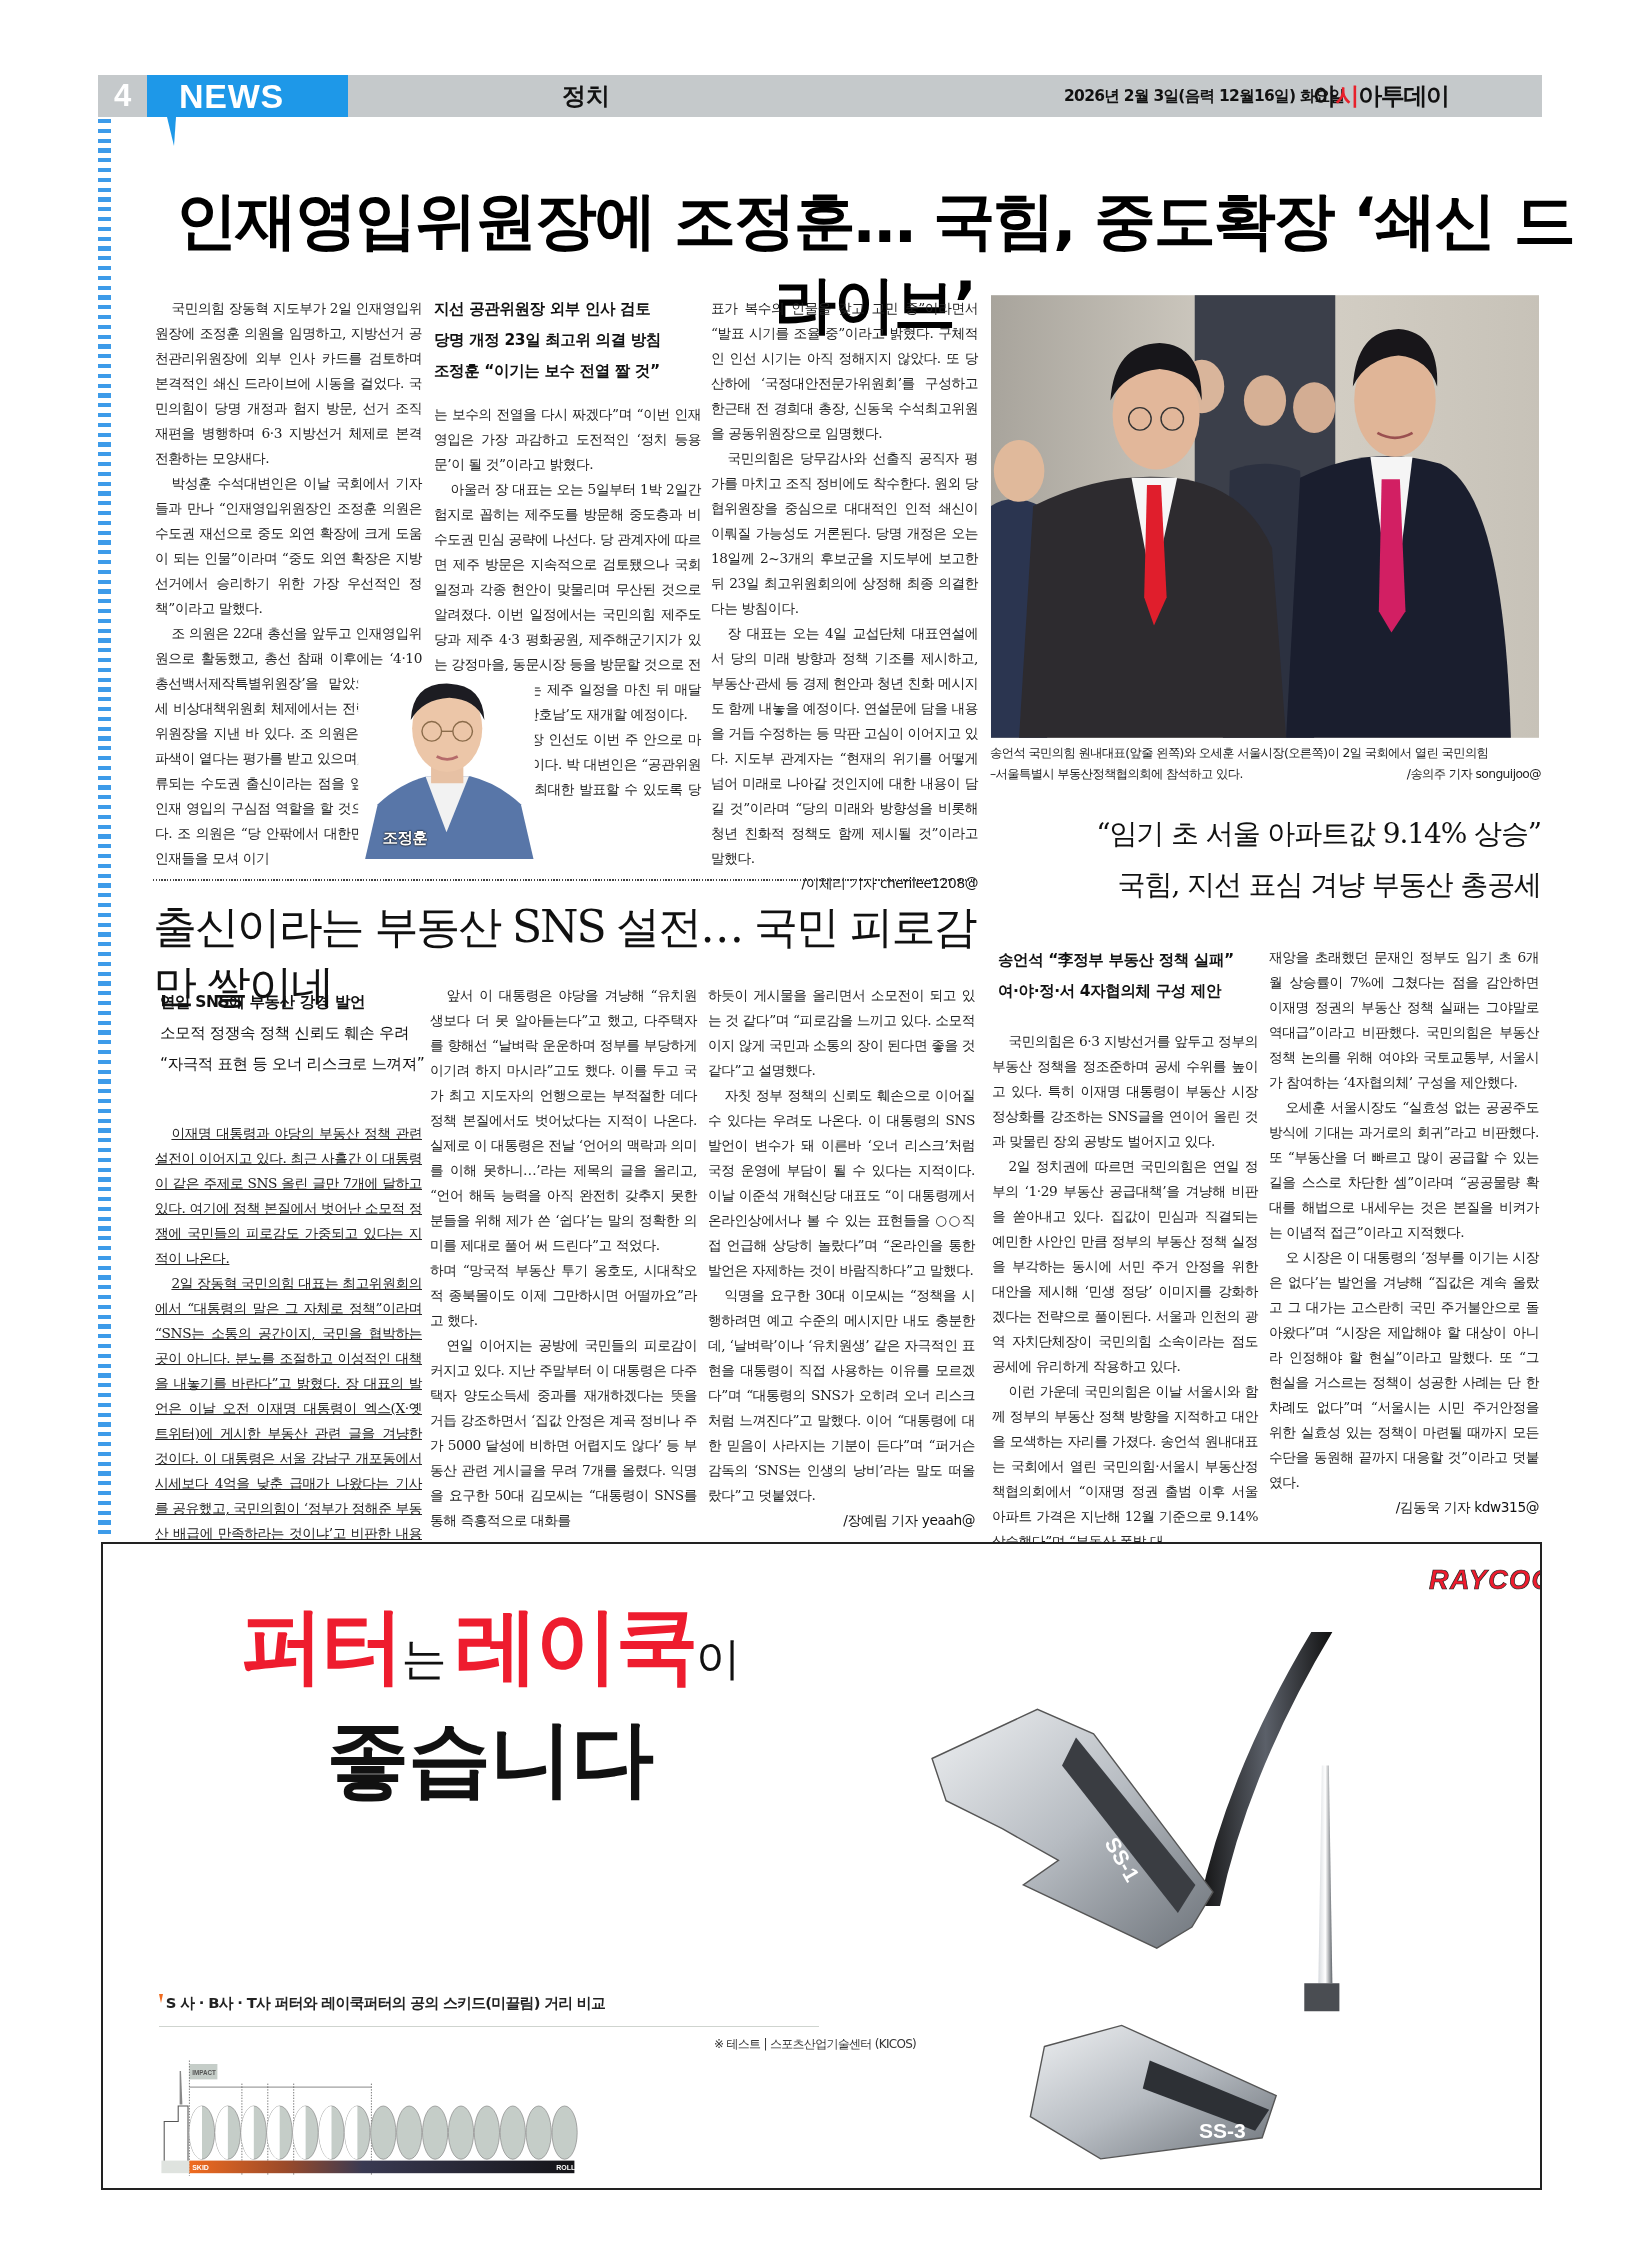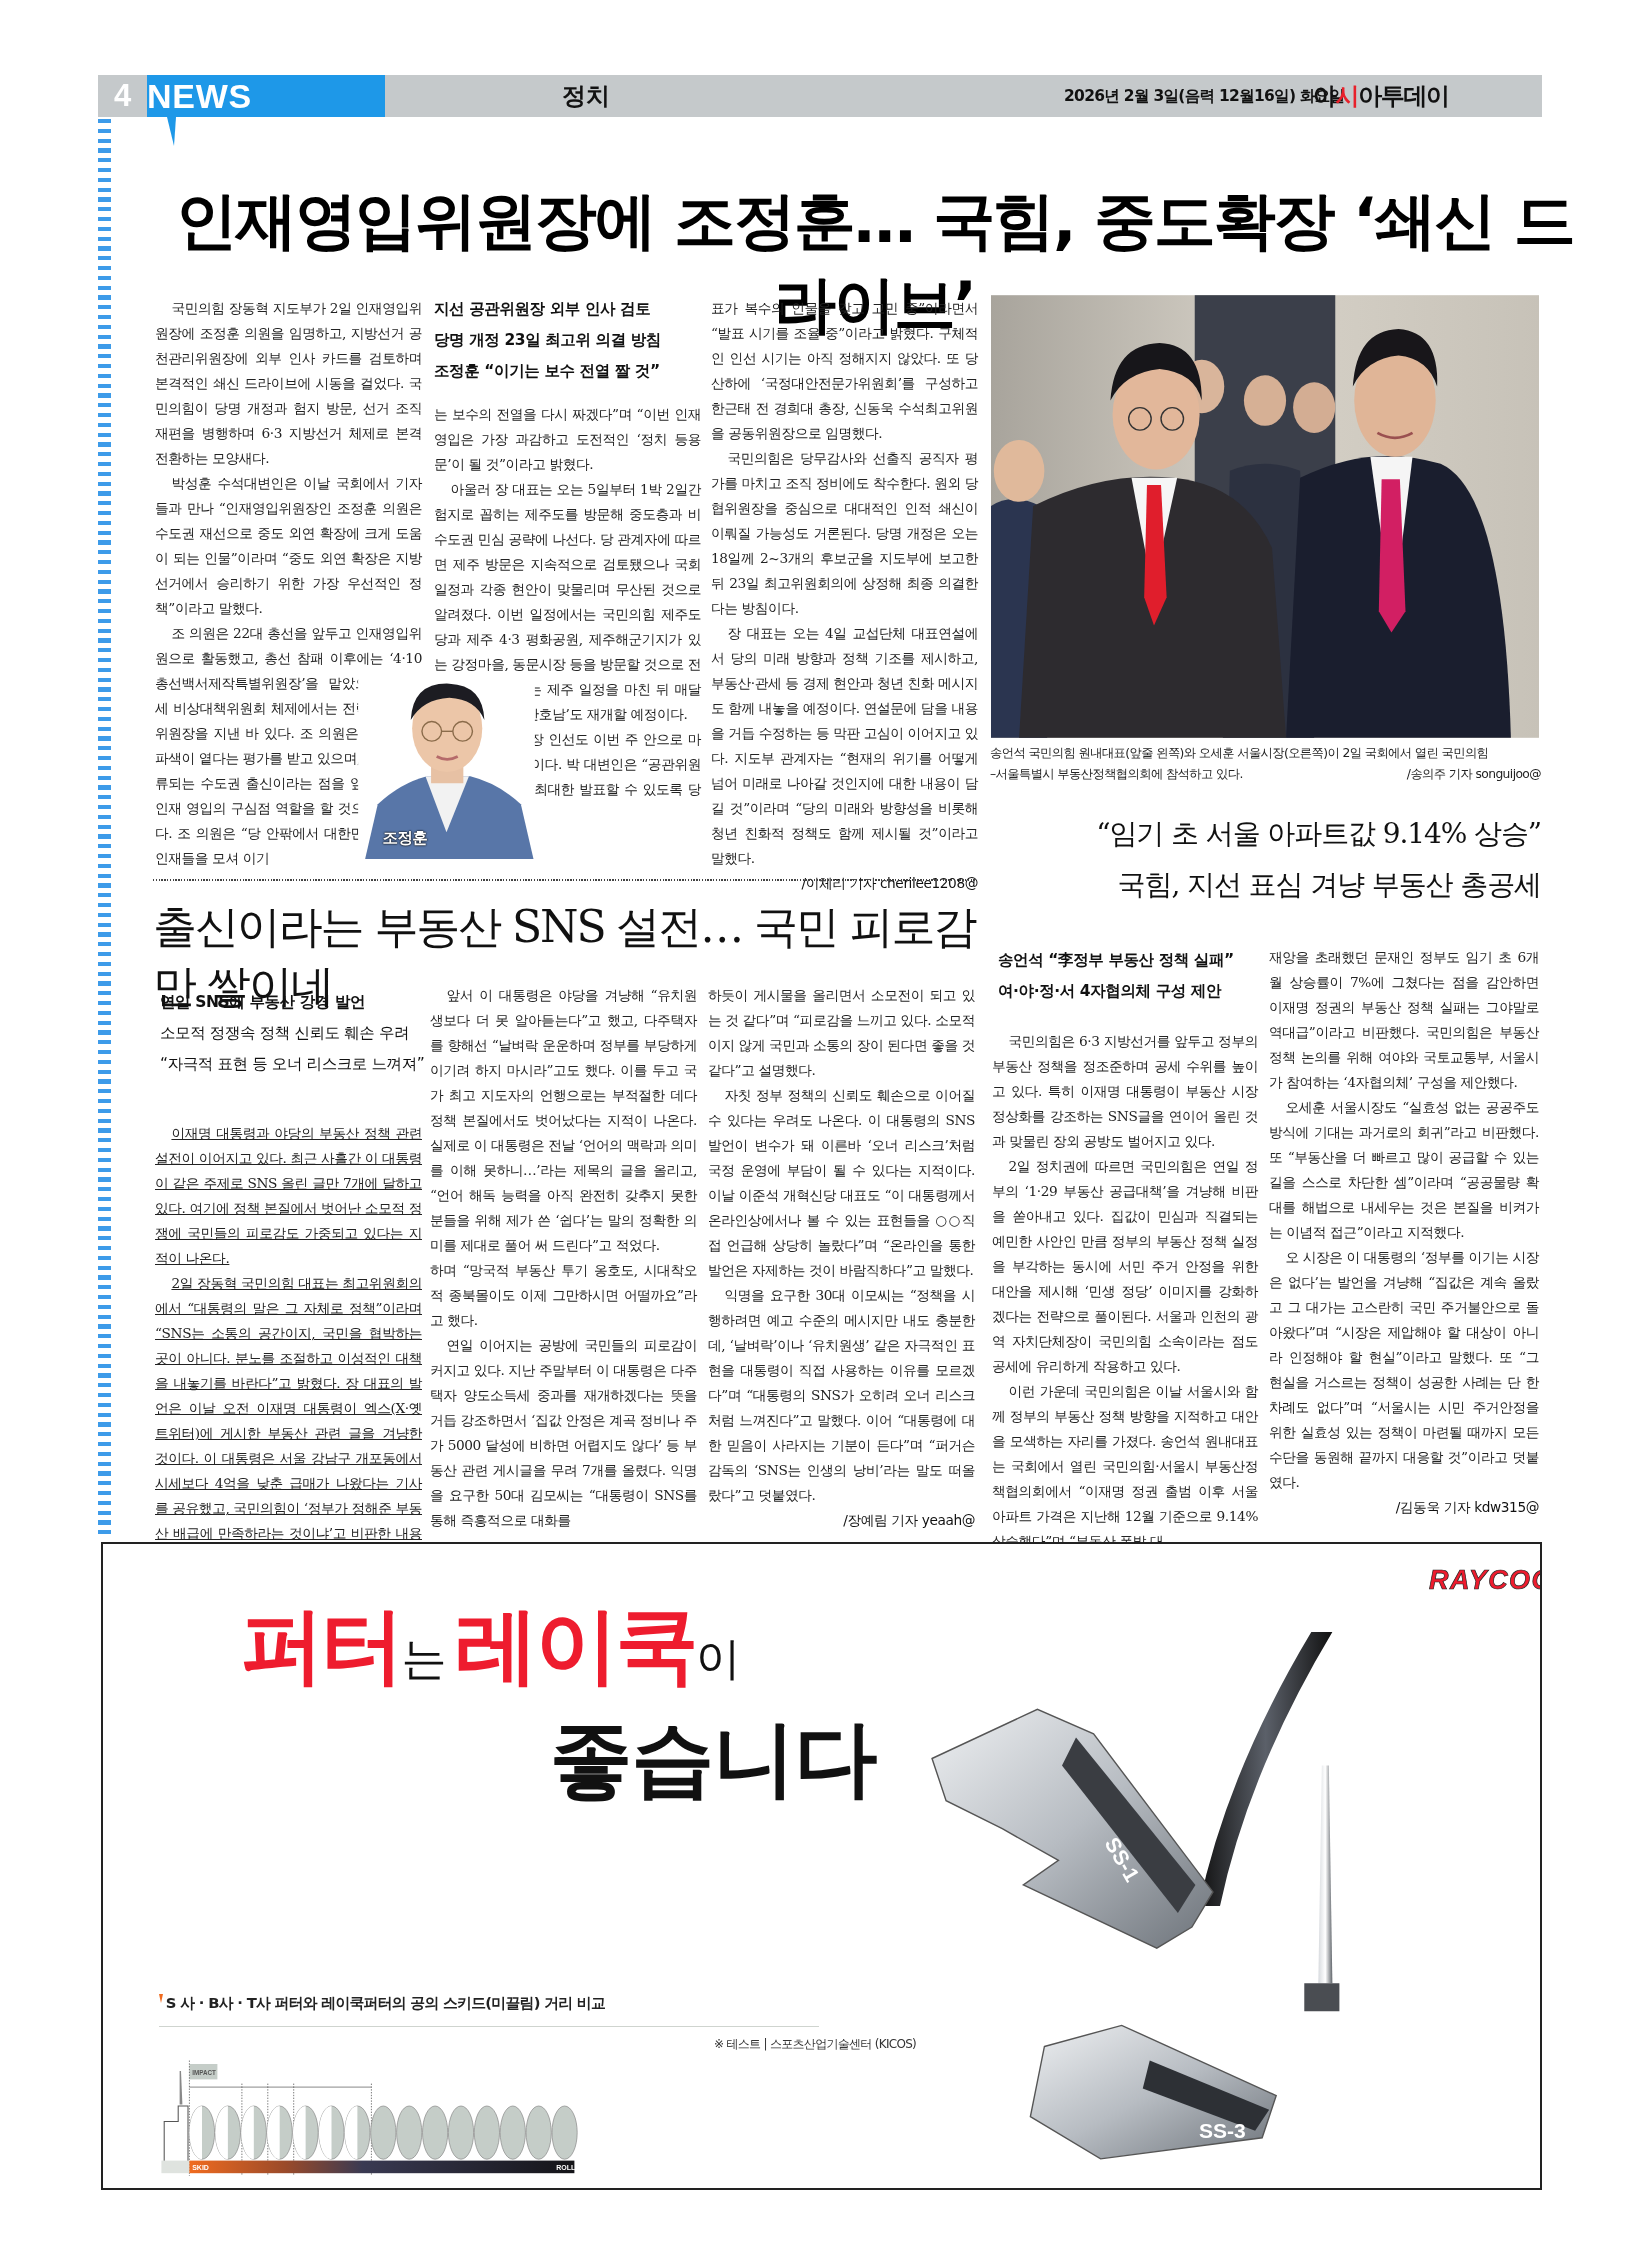--- a/index.html
+++ b/index.html
@@ -9,22 +9,22 @@
   
   .margin-rule {
     position: absolute; left: 98px; top: 119px; width: 12.6px; height: 1419px;
     background: repeating-linear-gradient(to bottom, #3d9be9 0 4.2px, transparent 4.2px 9.8px);
   }
 
   
   .header { position: absolute; left: 98px; top: 75px; width: 1444px; height: 42px; background: #c5c9cb; }
   .header .page-num { position: absolute; left: 0; top: 0; width: 49px; height: 42px; color: #fff;
     font: bold 31px "Liberation Sans", sans-serif; display: flex; align-items: center; justify-content: center; }
-  .header .news-tab { position: absolute; left: 49px; top: 0; width: 238px; height: 42px; background: #1e98e8;
-    color: #fff; font: bold 34px "Liberation Sans", sans-serif; display: flex; align-items: center; letter-spacing: 0.7px; }
+  .header .news-tab { position: absolute; left: 49px; top: 0; width: 201px; height: 42px; background: #1e98e8;
+    color: #fff; font: bold 34px "Liberation Sans", sans-serif; display: flex; align-items: center; padding-left: 32px; letter-spacing: 0.7px; }
   .header .news-pointer { position: absolute; left: 69px; top: 42px; width: 0; height: 0;
     border-left: 7px solid transparent; border-right: 2.8px solid transparent; border-top: 29.5px solid #1e98e8; }
   .header .section { position: absolute; left: 464px; top: 0; height: 42px; display: flex; align-items: center;
     font: bold 24px "DejaVu Sans", sans-serif; color: #111; }
   .header .date { position: absolute; left: 966px; top: 0; height: 42px; display: flex; align-items: center;
     font: bold 15.5px "DejaVu Sans", sans-serif; color: #111; letter-spacing: -0.7px; }
   .header .logo { position: absolute; left: 1215px; top: 0; height: 42px; display: flex; align-items: center;
     font: bold 24px "DejaVu Sans", sans-serif; color: #111; letter-spacing: -1.4px; }
   .header .logo .accent { color: #e8202a; }
 
@@ -74,21 +74,21 @@
 
   #a3-sub { left: 998px; top: 945px; width: 267px; }
   #a3-c1 { left: 992px; top: 1029px; width: 266px; }
   #a3-c2 { left: 1269px; top: 945px; width: 270px; }
 
   
   .ad { position: absolute; left: 101px; top: 1542px; width: 1441px; height: 648px; border: 2.1px solid #222; background: #fff; overflow: hidden; }
   .ad .h1 { position: absolute; left: 0; top: 49px; width: 773px; text-align: center; font: bold 83px/105px "DejaVu Sans", sans-serif; letter-spacing: -2.8px; }
   .ad .red { color: #ee1c2e; }
   .ad .thin { font-weight: normal; font-size: 45px; color: #111; }
-  .ad .h2 { position: absolute; left: 0; top: 162px; width: 773px; text-align: right; font: bold 83px/105px "DejaVu Sans", sans-serif; color: #111; letter-spacing: -1.4px; }
+  .ad .h2 { position: absolute; left: 0; top: 162px; width: 773px; text-align: center; font: bold 83px/105px "DejaVu Sans", sans-serif; color: #111; letter-spacing: -1.4px; }
   .ad .h3 { position: absolute; left: 0; top: 302px; width: 773px; text-align: center; font: bold 28px "DejaVu Sans", sans-serif; color: #111; }
   .ad .h3 .small { font-size: 18px; font-weight: normal; }
   .ad .brand { position: absolute; left: 1326px; top: 21px; font: bold 27px "Liberation Sans", sans-serif; color: #ee1c2e;
     -webkit-text-stroke: 0.7px #222; letter-spacing: 1.4px; font-style: italic; }
   .ad .chart-title { position: absolute; left: 56px; top: 450px; font: bold 14.8px "DejaVu Sans", sans-serif; color: #222; letter-spacing: -0.7px; }
   .ad .chart-title::before { content: ""; display: inline-block; width: 0; height: 0; border-left: 2.8px solid transparent;
     border-right: 2.8px solid transparent; border-top: 9.8px solid #f06b1f; margin-right: 2.8px; vertical-align: top; }
   .ad .chart-rule { position: absolute; left: 56px; top: 482px; width: 660px; height: 1.4px; background: #cfd4cf; }
   .ad .chart-note { position: absolute; left: 611px; top: 492px; font: 12px "DejaVu Sans", sans-serif; color: #333; letter-spacing: -0.7px; }
   .ad .chart { position: absolute; left: 56px; top: 513px; width: 674px; height: 119px; }

